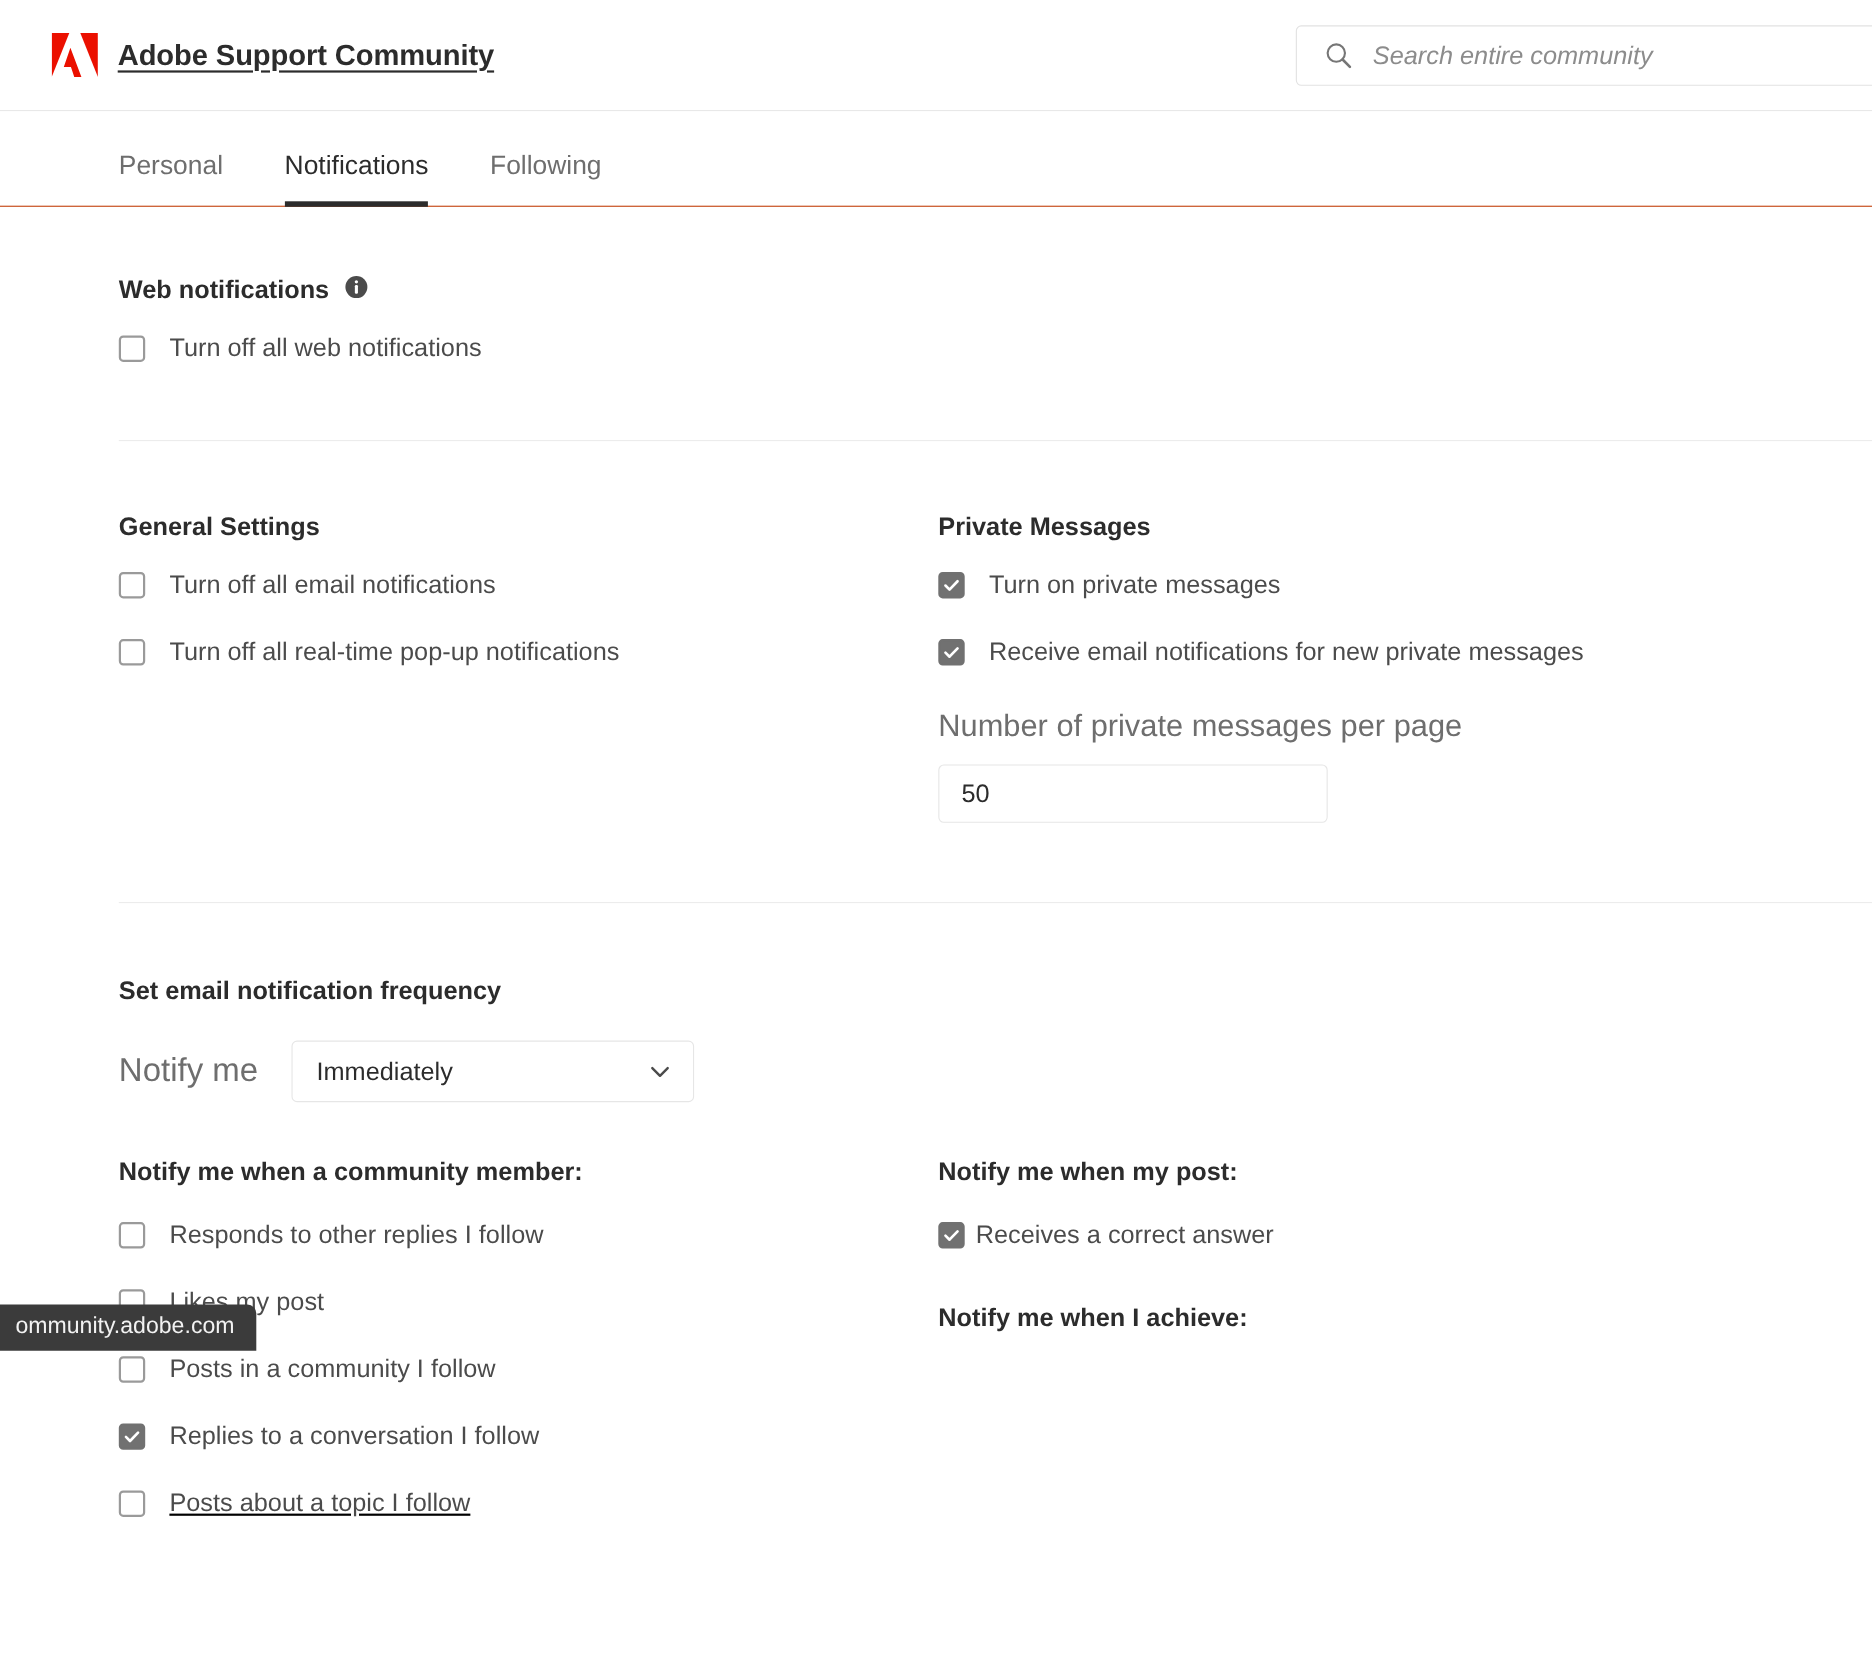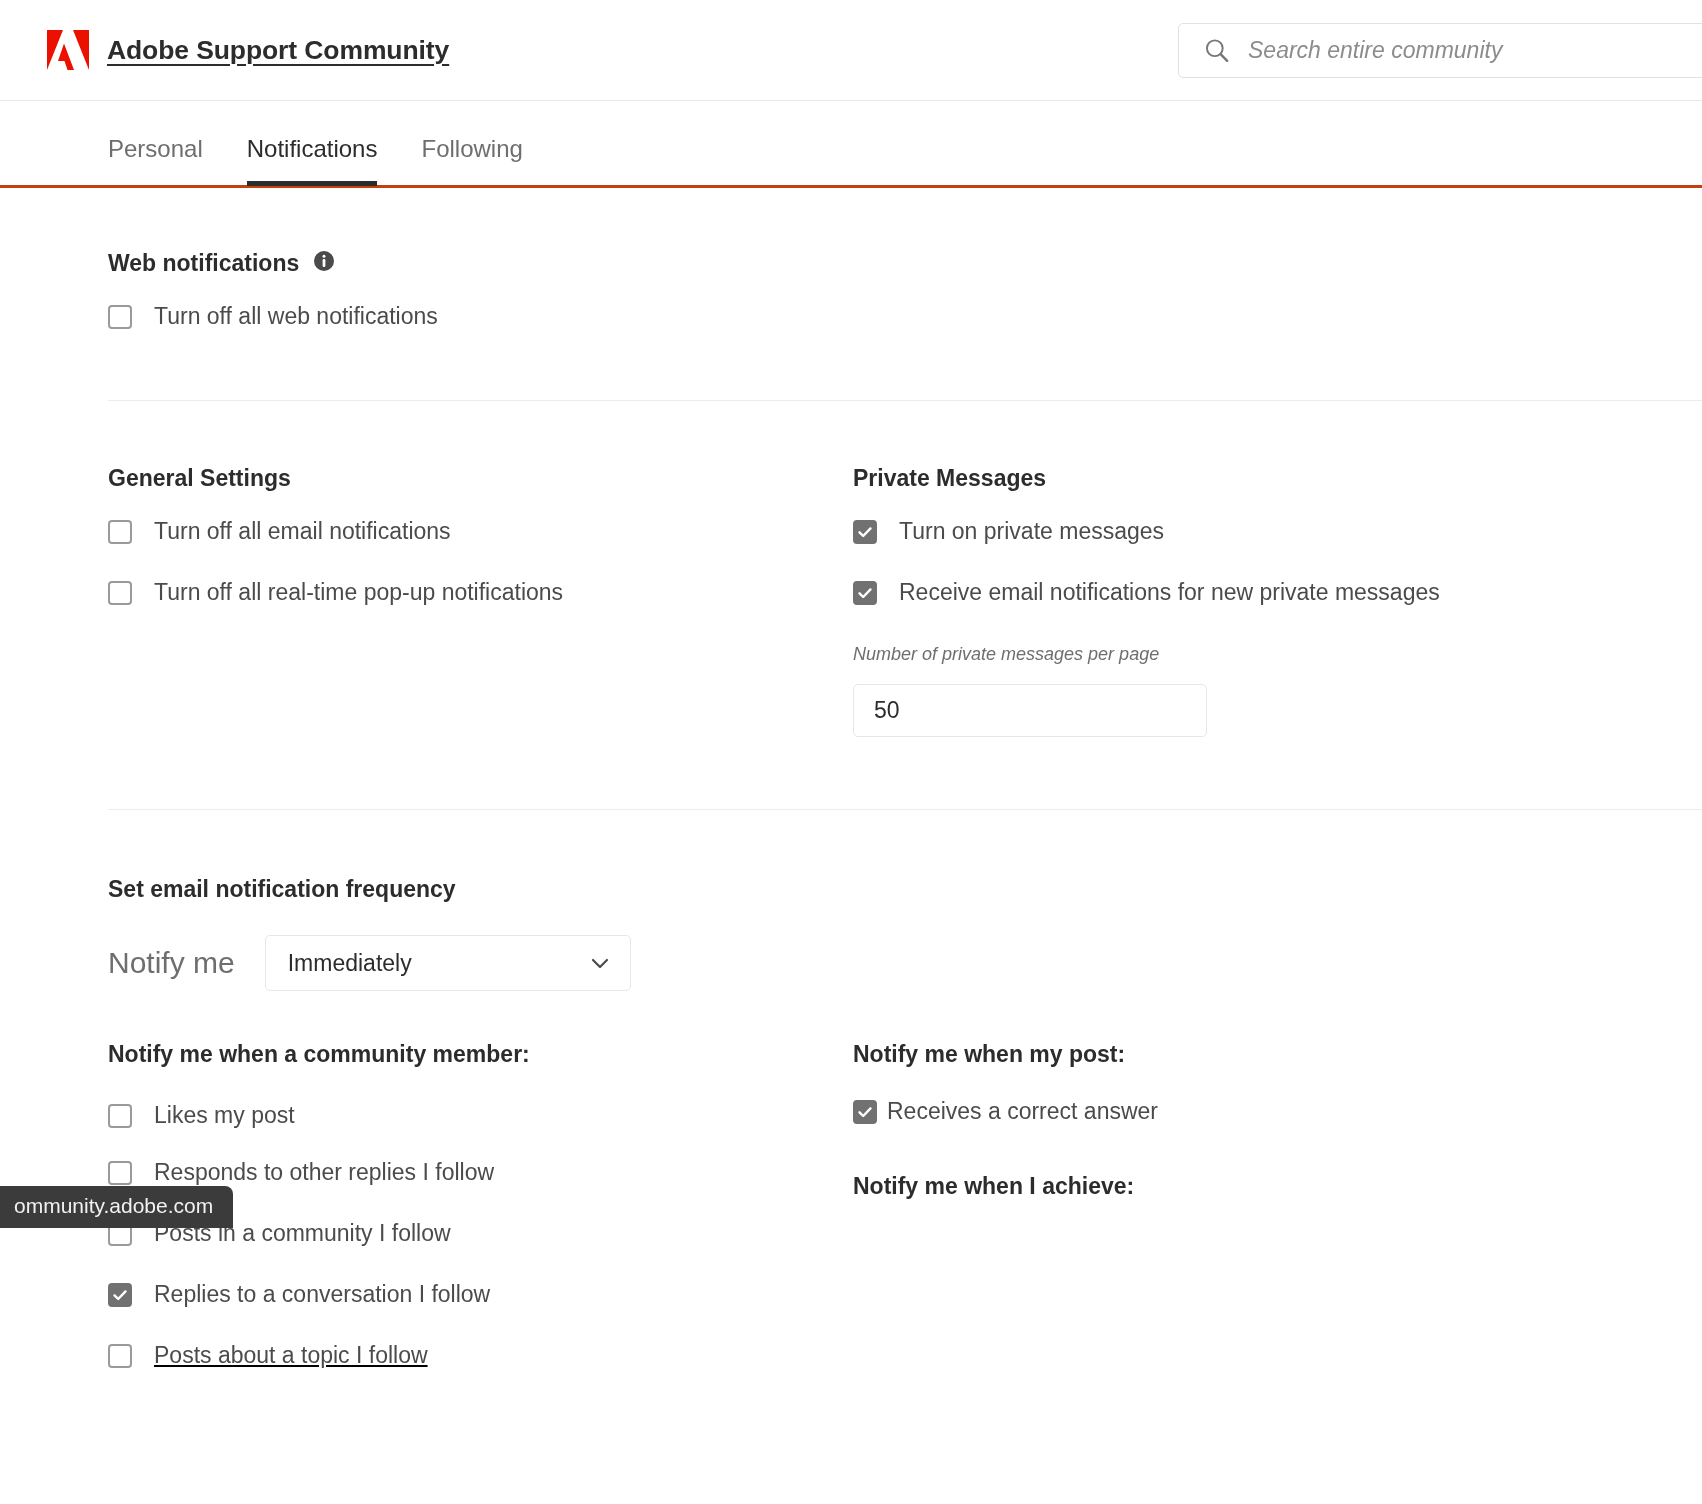--- a/index.html
+++ b/index.html
@@ -79,24 +79,24 @@
     background: transparent;
     width: 100%;
   }
   .search-input::placeholder { color: #8c8c8c; font-style: italic; opacity: 1; }
 
   
   .tabs {
     position: relative;
     display: flex;
     align-items: flex-end;
-    gap: 0;
+    gap: 12px;
     padding-left: 108px;
     height: 87px;
-    border-bottom: 3px solid #c2410c;
+    border-bottom: 1px solid #c2410c;
   }
 
   .tab {
     font-size: 24px;
     color: #6e6e6e;
     padding: 0 0 22px 0;
     margin-right: 44px;
     cursor: pointer;
     position: relative;
     background: none;
@@ -167,24 +167,23 @@
   }
 
   .cols {
     display: flex;
   }
   .col-left { width: 745px; flex: none; }
   .col-right { flex: 1; }
 
   
   .field-label {
-    font-size: 18px;
+    font-size: 28px;
     color: #6e6e6e;
     margin-top: 38px;
-    font-style: italic;
   }
   .num-input {
     margin-top: 19px;
     width: 354px;
     height: 53px;
     border: 1px solid #e6e6e6;
     border-radius: 5px;
     background: #ffffff;
     font-family: "Liberation Sans", sans-serif;
     font-size: 23px;
@@ -351,32 +350,32 @@
       </div>
     </div>
   </div>
 
   <div class="section" style="padding-top:50px;">
     <div class="cols">
 
       <div class="col-left">
         <div class="group-title">Notify me when a community member:</div>
 
+        <div class="check-row" style="margin-top:30px;">
+          <span class="cbox">
+            
+          </span>
+          <span class="check-label">Responds to other replies I follow</span>
+        </div>
+
         <div class="check-row" style="margin-top:34px;">
           <span class="cbox">
             
           </span>
           <span class="check-label">Likes my post</span>
-        </div>
-
-        <div class="check-row" style="margin-top:30px;">
-          <span class="cbox">
-            
-          </span>
-          <span class="check-label">Responds to other replies I follow</span>
         </div>
 
         <div class="check-row" style="margin-top:34px;">
           <span class="cbox">
             
           </span>
           <span class="check-label">Posts in a community I follow</span>
         </div>
 
         <div class="check-row" style="margin-top:34px;">

